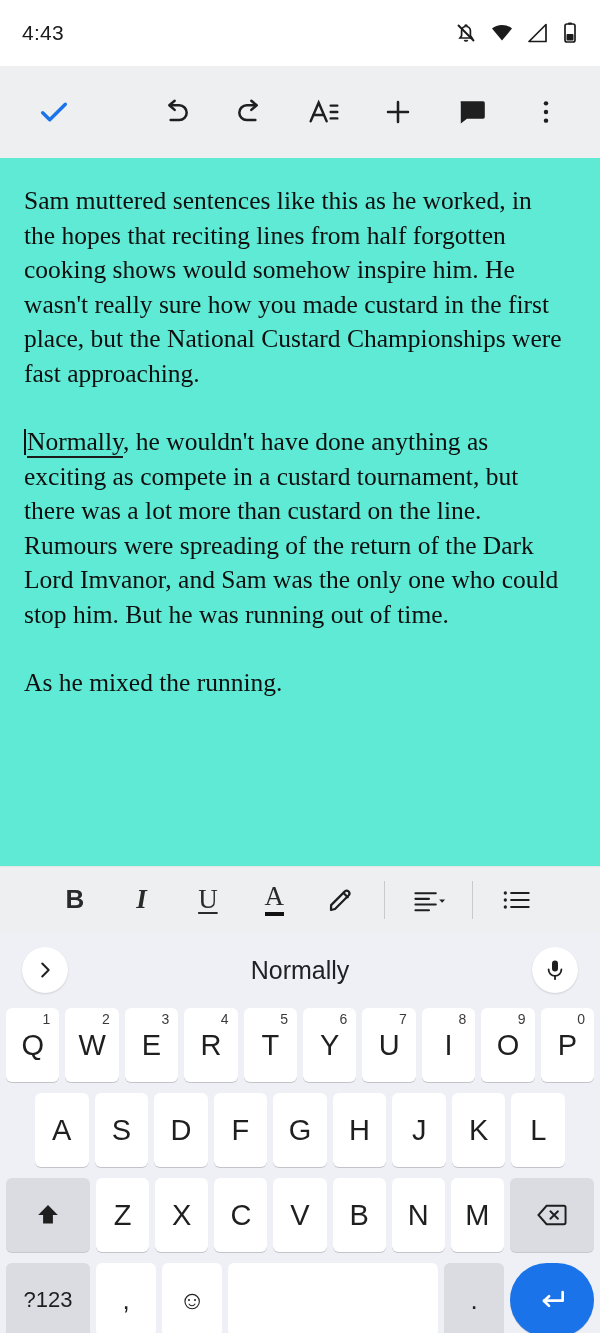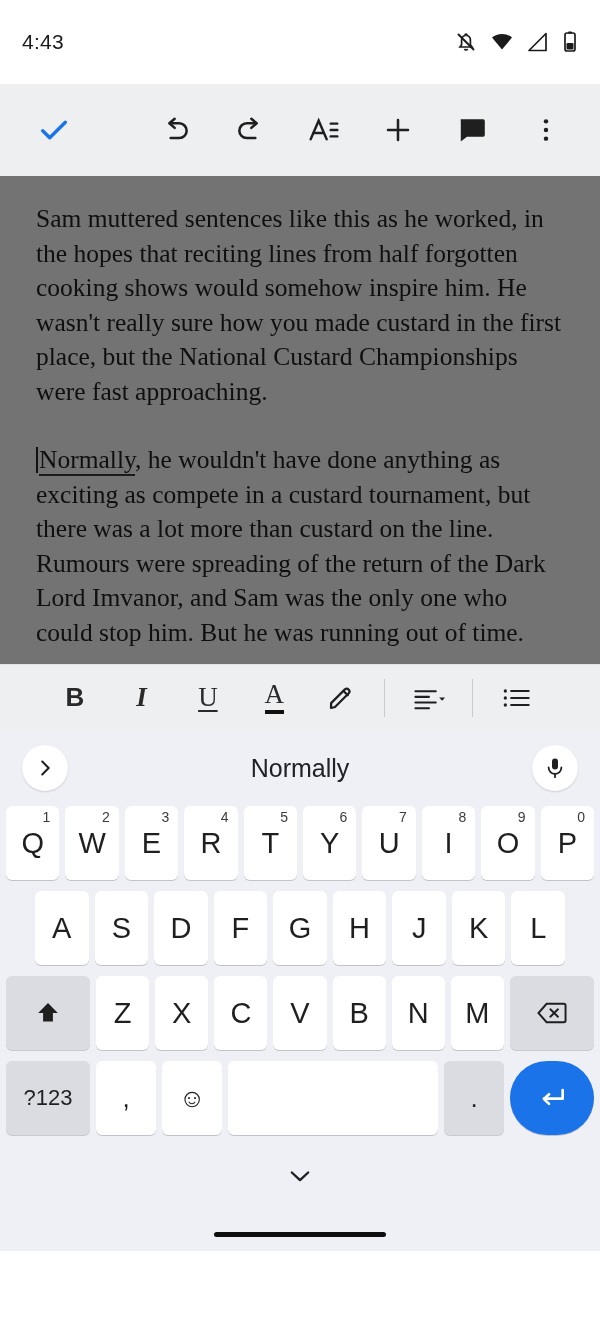--- a/index.html
+++ b/index.html
@@ -7,21 +7,21 @@
   body {
     width: 600px; height: 1333px;
     font-family: "Liberation Sans", sans-serif;
     background: #ffffff;
     overflow: hidden;
     position: relative;
   }
 
   
   .statusbar {
-    height: 84px;
+    height: 66px;
     background: #ffffff;
     display: flex;
     align-items: center;
     justify-content: space-between;
     padding: 0 22px;
   }
   .status-time {
     font-size: 21px;
     color: #1b1b1b;
     letter-spacing: .3px;
@@ -45,23 +45,23 @@
   .tb-btn {
     width: 56px; height: 56px;
     display: flex; align-items: center; justify-content: center;
     margin-right: 18px;
   }
   .tb-btn:last-child { margin-right: 0; }
   .tb-check { margin-right: 0; }
 
   
   .doc {
-    background: #737373;
-    padding: 26px 32px 0 36px;
-    height: 488px;
+    background: #5eead4;
+    padding: 26px 32px 0 24px;
+    height: 708px;
     overflow: hidden;
   }
   .doc p {
     margin: 0 0 34px 0;
     font-family: "Liberation Serif", serif;
     font-size: 25.5px;
     line-height: 34.5px;
     color: #0f0f0f;
   }
   .doc p:last-child { margin-bottom: 0; }

